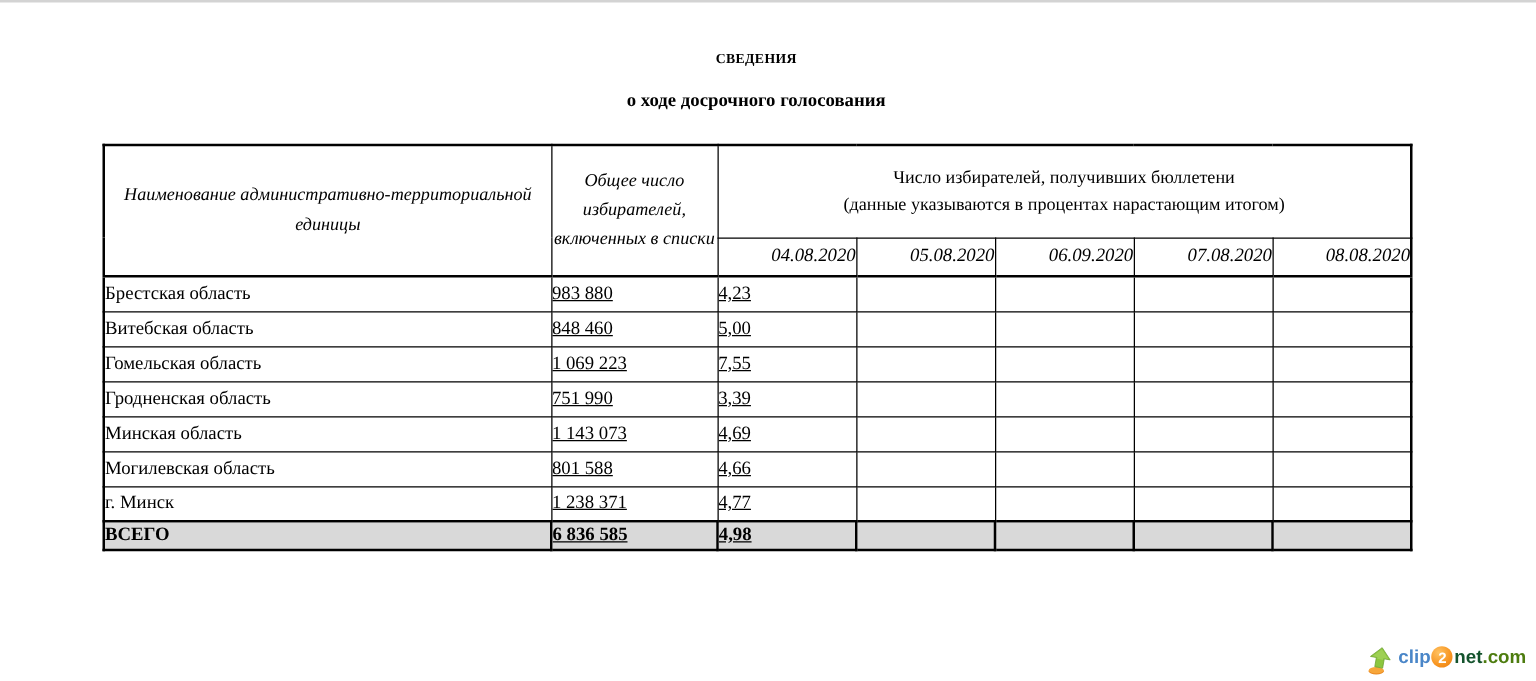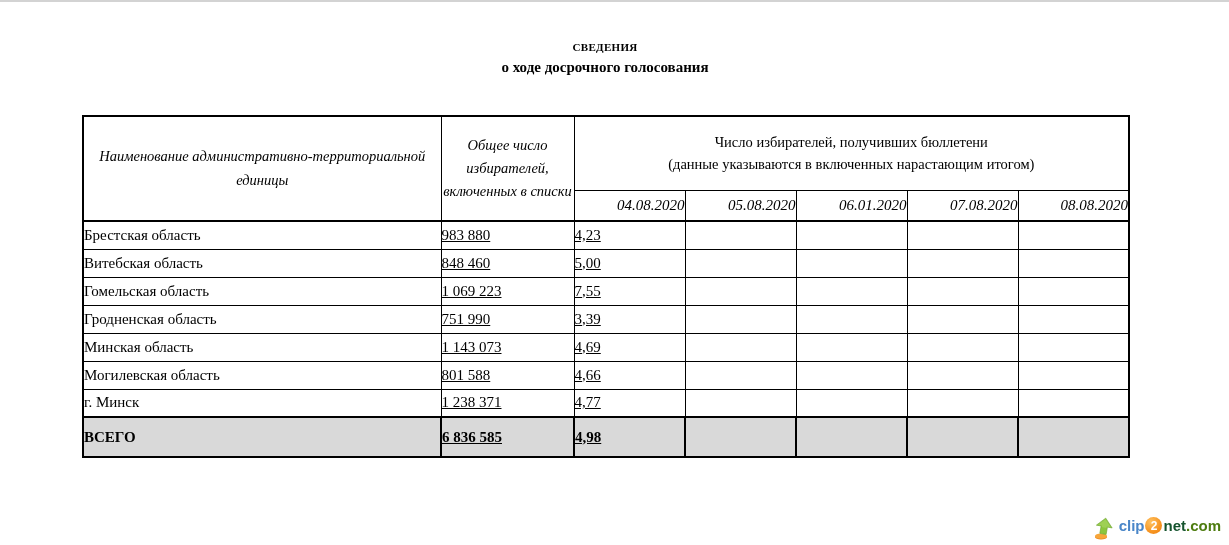--- a/index.html
+++ b/index.html
@@ -29,21 +29,21 @@
     width: 1046px;
     text-align: center;
     font-weight: bold;
   }
   .title-line1 {
     font-size: 11px;
     letter-spacing: 0.3px;
   }
   .title-line2 {
     font-size: 15px;
-    margin-top: 6px;
+    margin-top: 20px;
   }
   table.vote-table {
     position: absolute;
     top: 115px;
     left: 82px;
     width: 1046px;
     border-collapse: collapse;
     table-layout: fixed;
     border: 2px solid #000000;
     font-size: 15px;
@@ -53,21 +53,21 @@
   table.vote-table col.c-date  { width: 111px; }
   table.vote-table th, table.vote-table td {
     border: 1px solid #000000;
     padding: 0;
     overflow: hidden;
     font-weight: normal;
   }
   tr.hdr-row1 { height: 74px; }
   tr.hdr-row2 { height: 31px; }
   tr.data-row { height: 28px; }
-  tr.total-row { height: 40px; border-radius: 11px; }
+  tr.total-row { height: 23px; border-radius: 11px; }
   th.hdr-cell {
     text-align: center;
     vertical-align: middle;
     font-size: 14.5px;
     line-height: 1.6;
   }
   th.hdr-group { line-height: 1.55; }
   th.hdr-date {
     text-align: right;
     vertical-align: middle;
@@ -136,27 +136,27 @@
       <col class="c-date">
       <col class="c-date">
       <col class="c-date">
   </colgroup>
   <tbody>
     <tr class="hdr-row1">
       <th class="hdr-cell hdr-bottom" rowspan="2">Наименование административно-территориальной единицы</th>
       <th class="hdr-cell hdr-bottom" rowspan="2">Общее число избирателей, включенных в списки</th>
       <th class="hdr-cell hdr-group" colspan="5">
         <div>Число избирателей, получивших бюллетени</div>
-        <div>(данные указываются в включенных нарастающим итогом)</div>
+        <div>(данные указываются в процентах нарастающим итогом)</div>
       </th>
     </tr>
     <tr class="hdr-row2">
       <th class="hdr-date hdr-bottom">04.08.2020</th>
       <th class="hdr-date hdr-bottom">05.08.2020</th>
-      <th class="hdr-date hdr-bottom">06.01.2020</th>
+      <th class="hdr-date hdr-bottom">06.09.2020</th>
       <th class="hdr-date hdr-bottom">07.08.2020</th>
       <th class="hdr-date hdr-bottom">08.08.2020</th>
     </tr>
 
     <tr class="data-row">
       <td class="cell-name">Брестская область</td>
       <td class="cell-num">983 880</td>
       <td class="cell-num">4,23</td>
       <td class="cell-num"></td>
       <td class="cell-num"></td>

